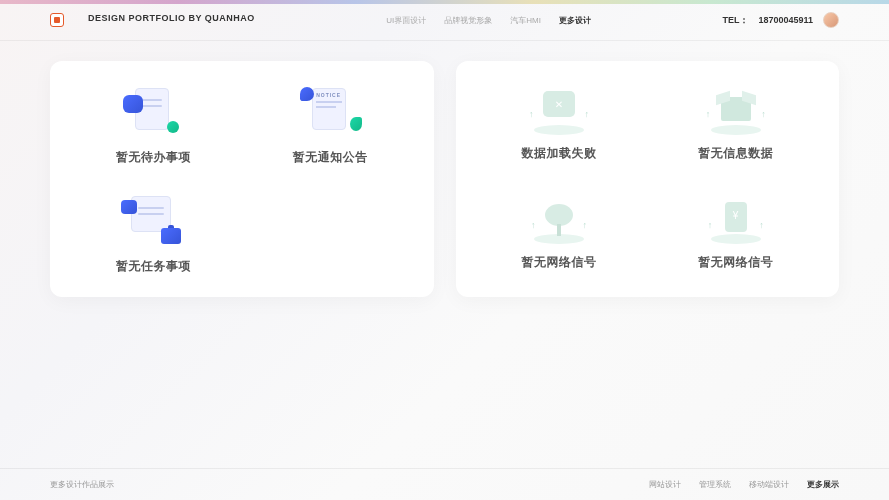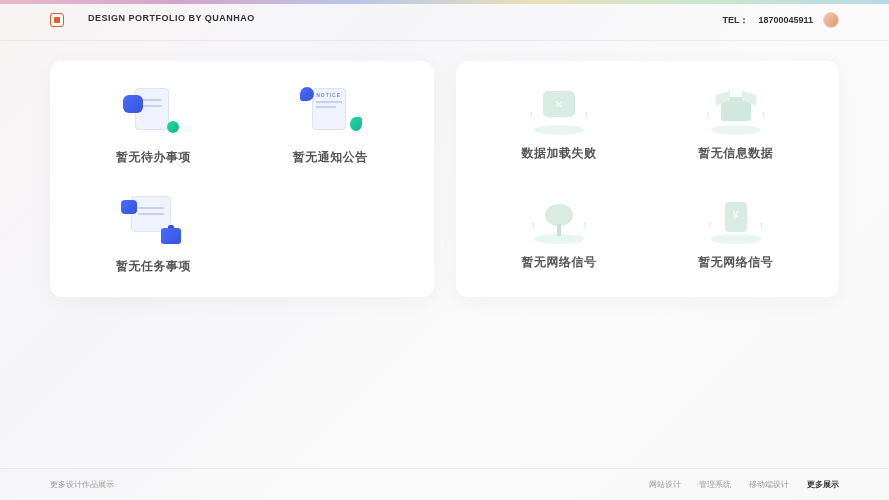--- a/index.html
+++ b/index.html
@@ -131,20 +131,26 @@
   }
 </style>
 </head>
 <body>
 
 <div class="nav">
   <div class="nav-left">
     <span class="logo-icon"></span>
     <span class="brand">DESIGN PORTFOLIO BY QUANHAO</span>
   </div>
+  <div class="nav-menu">
+    <span>UI界面设计</span>
+    <span>品牌视觉形象</span>
+    <span>汽车HMI</span>
+    <span class="active">更多设计</span>
+  </div>
   <div class="nav-right">
     <span>TEL：</span>
     <span>18700045911</span>
     <span class="avatar"></span>
   </div>
 </div>
 
 <div class="container">
 
   <div class="panels">

